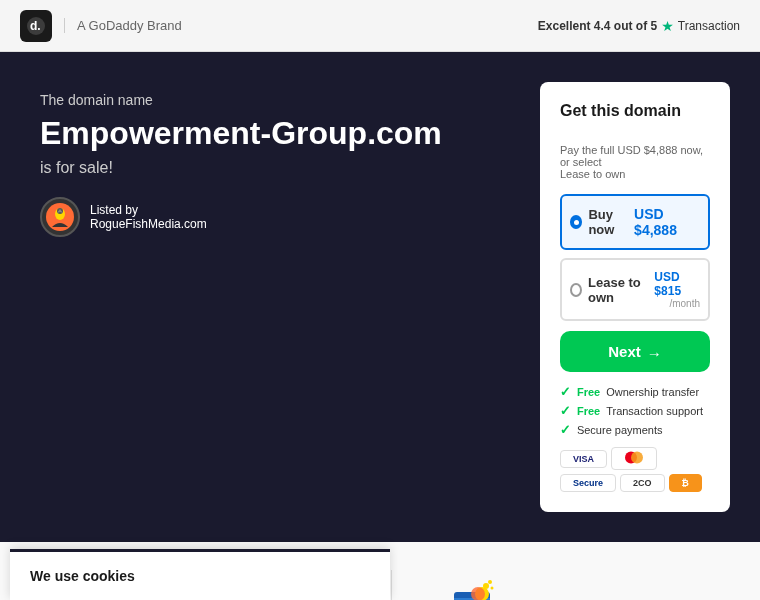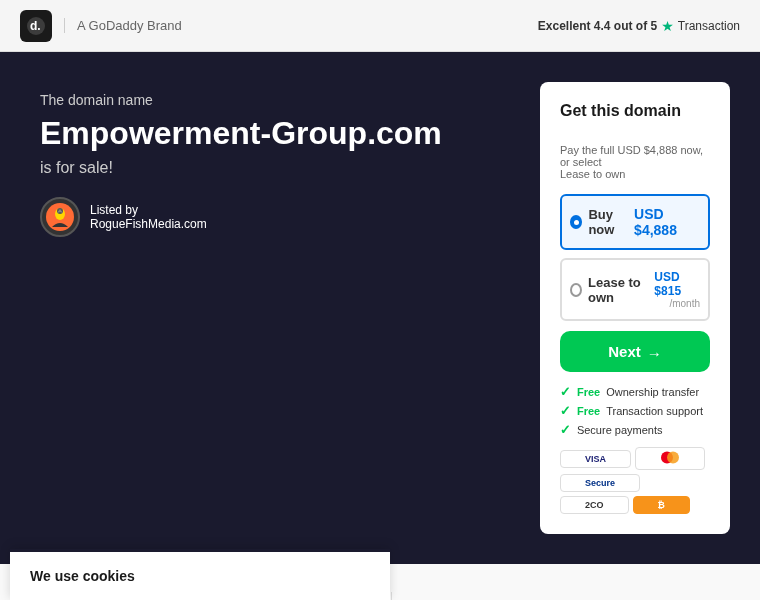--- a/index.html
+++ b/index.html
@@ -108,21 +108,21 @@
     .payment-icons {
       display: flex;
       gap: 4px;
       margin-top: 10px;
       flex-wrap: wrap;
       align-items: center;
     }
     .pay-icon {
       border: 1px solid #ddd;
       border-radius: 4px;
-      padding: 3px 24px;
+      padding: 3px 12px;
       font-size: 9px;
       font-weight: 700;
       color: #333;
       background: white;
       min-width: 32px;
       text-align: center;
     }
     .pay-visa { color: #1a1f71; }
     .pay-pp { color: #003087; }
     .pay-btc { background: #f7931a; color: white; border-color: #f7931a; }

